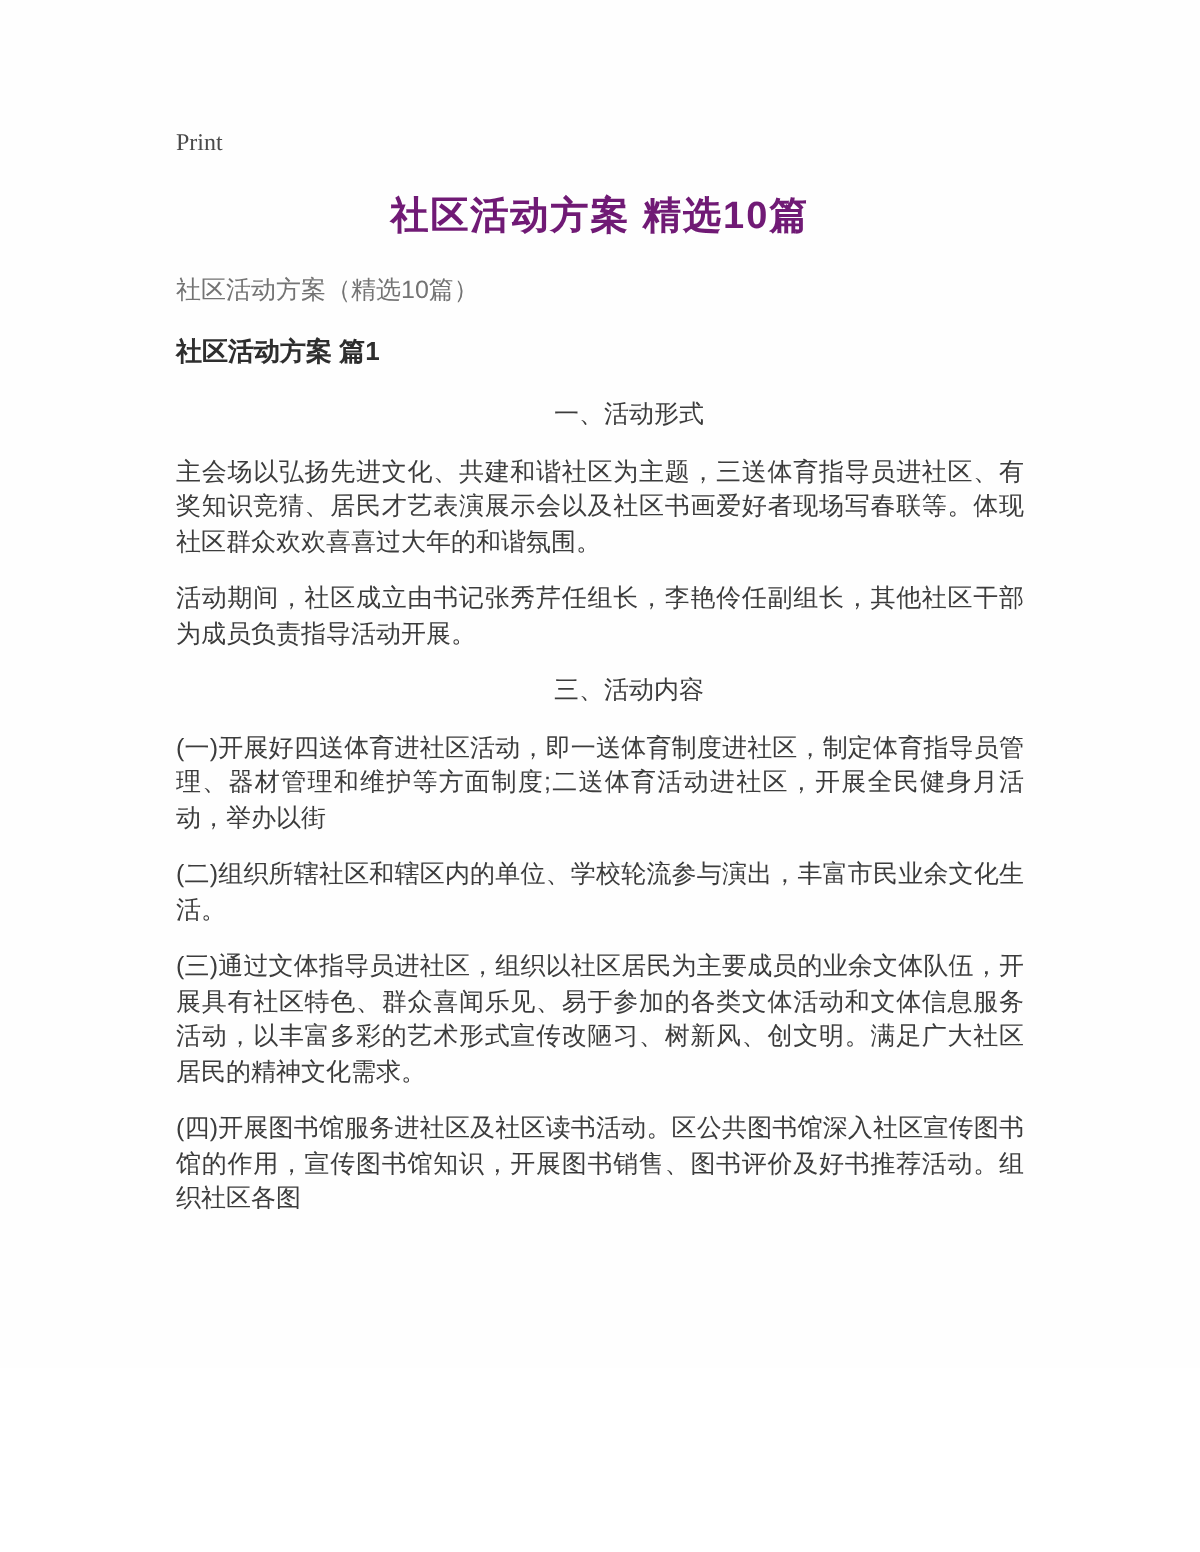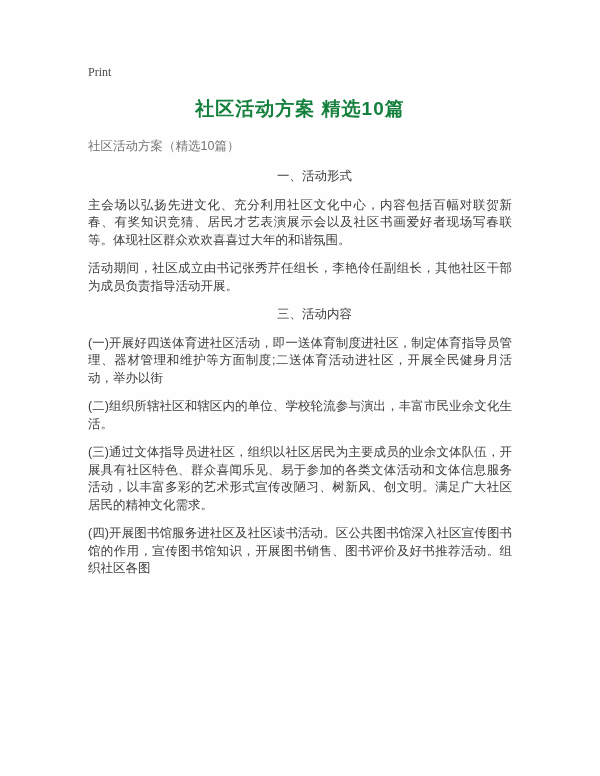--- a/index.html
+++ b/index.html
@@ -27,21 +27,21 @@
     font-size: 12px;
     color: #4a4a4a;
     display: inline-block;
     margin: 0 0 10px 0;
     cursor: pointer;
     text-decoration: none;
   }
   h1.doc-title {
     font-size: 19px;
     font-weight: bold;
-    color: #15803d;
+    color: #701a75;
     text-align: center;
     margin: 6px 0 16px 0;
     letter-spacing: 1px;
     font-family: "Liberation Sans", "DejaVu Sans", sans-serif;
   }
   .subtitle {
     font-size: 12.5px;
     color: #737373;
     margin: 0 0 13px 0;
     line-height: 17px;
@@ -72,24 +72,25 @@
 <body>
 
 <div class="page">
 
   <a class="print-link">Print</a>
 
   <h1 class="doc-title">社区活动方案 精选10篇</h1>
 
   <div class="subtitle">社区活动方案（精选10篇）</div>
 
+  <div class="section-title">社区活动方案 篇1</div>
 
   <div>
     <div class="para heading">一、活动形式</div>
-    <div class="para">主会场以弘扬先进文化、充分利用社区文化中心，内容包括百幅对联贺新春、有奖知识竞猜、居民才艺表演展示会以及社区书画爱好者现场写春联等。体现社区群众欢欢喜喜过大年的和谐氛围。</div>
+    <div class="para">主会场以弘扬先进文化、共建和谐社区为主题，三送体育指导员进社区、有奖知识竞猜、居民才艺表演展示会以及社区书画爱好者现场写春联等。体现社区群众欢欢喜喜过大年的和谐氛围。</div>
     <div class="para">活动期间，社区成立由书记张秀芹任组长，李艳伶任副组长，其他社区干部为成员负责指导活动开展。</div>
     <div class="para heading">三、活动内容</div>
     <div class="para">(一)开展好四送体育进社区活动，即一送体育制度进社区，制定体育指导员管理、器材管理和维护等方面制度;二送体育活动进社区，开展全民健身月活动，举办以街</div>
     <div class="para">(二)组织所辖社区和辖区内的单位、学校轮流参与演出，丰富市民业余文化生活。</div>
     <div class="para">(三)通过文体指导员进社区，组织以社区居民为主要成员的业余文体队伍，开展具有社区特色、群众喜闻乐见、易于参加的各类文体活动和文体信息服务活动，以丰富多彩的艺术形式宣传改陋习、树新风、创文明。满足广大社区居民的精神文化需求。</div>
     <div class="para">(四)开展图书馆服务进社区及社区读书活动。区公共图书馆深入社区宣传图书馆的作用，宣传图书馆知识，开展图书销售、图书评价及好书推荐活动。组织社区各图</div>
   </div>
 
 </div>
 

